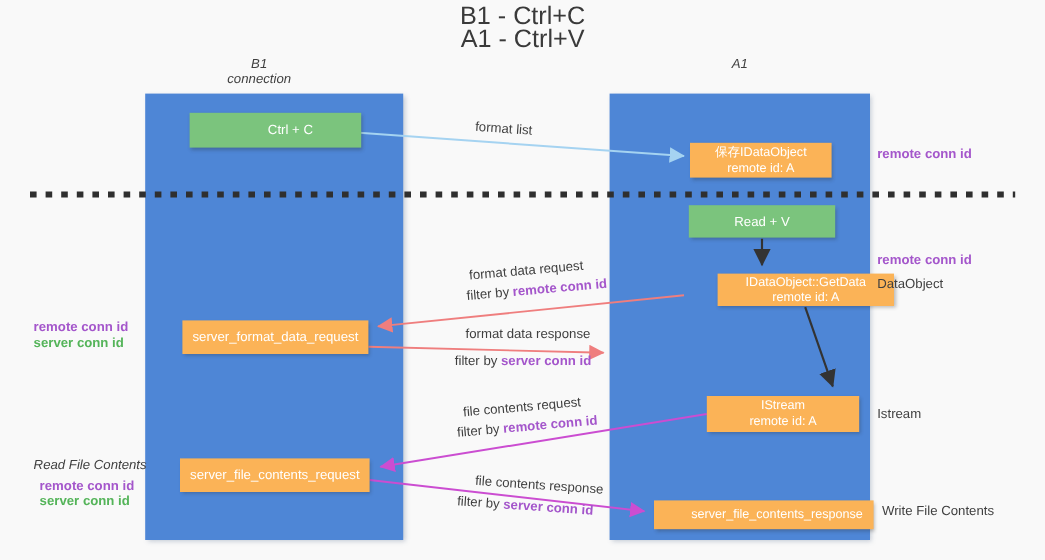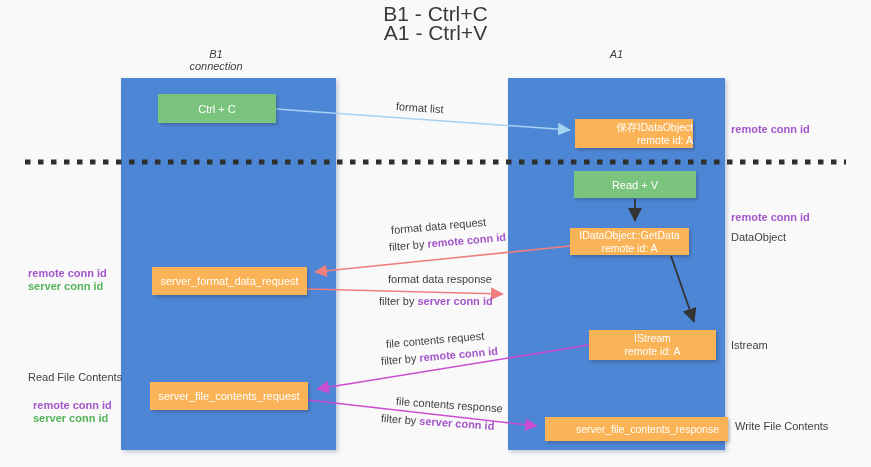--- a/index.html
+++ b/index.html
@@ -81,34 +81,34 @@
 
     <line x1="307" y1="289" x2="503" y2="294" stroke="#EF7E7E" stroke-width="1.6" marker-end="url(#mRed)"></line>
 
     <line x1="671" y1="256" x2="694" y2="322" stroke="#333333" stroke-width="1.8" marker-end="url(#mBlack)"></line>
 
     <line x1="589" y1="345" x2="317" y2="389" stroke="#CB4DD1" stroke-width="1.6" marker-end="url(#mMag)"></line>
 
     <line x1="308" y1="400" x2="537" y2="426" stroke="#CB4DD1" stroke-width="1.6" marker-end="url(#mMag)"></line>
   </svg>
 
-  <div class="box green one-line" style="left:158px;top:94px;width:118px;height:29px;">
+  <div class="box green one-line" style="left:158px;top:94px;width:118px;height:29px;padding-left:25px;">
     <span>Ctrl + C</span>
   </div>
 
-  <div class="box orange two-line" style="left:575px;top:119px;width:118px;height:29px;align-items:flex-end;">
+  <div class="box orange two-line" style="left:575px;top:119px;width:118px;height:29px;">
     <span>保存IDataObject</span>
     <span>remote id: A</span>
   </div>
 
   <div class="box green one-line" style="left:574px;top:171px;width:122px;height:27px;">
     <span>Read + V</span>
   </div>
 
-  <div class="box orange two-line" style="left:570px;top:228px;width:119px;height:27px;">
+  <div class="box orange two-line" style="left:598px;top:228px;width:147px;height:27px;">
     <span>IDataObject::GetData</span>
     <span>remote id: A</span>
   </div>
 
   <div class="box orange one-line" style="left:152px;top:267px;width:155px;height:28px;">
     <span>server_format_data_request</span>
   </div>
 
 
   <div class="box orange two-line" style="left:589px;top:330px;width:127px;height:30px;">
@@ -147,17 +147,17 @@
   </div>
 
   <div class="slabel purple" style="left:731px;top:123px;">remote conn id</div>
   <div class="slabel purple" style="left:731px;top:211px;">remote conn id</div>
   <div class="slabel" style="left:731px;top:231px;">DataObject</div>
   <div class="slabel" style="left:731px;top:339px;">Istream</div>
   <div class="slabel" style="left:735px;top:420px;">Write File Contents</div>
 
   <div class="slabel purple" style="left:28px;top:267px;">remote conn id</div>
   <div class="slabel greent" style="left:28px;top:280px;">server conn id</div>
-  <div class="slabel" style="left:28px;top:371px;">Read File Contents</div>
+  <div class="slabel" style="left:28px;top:382px;font-style:italic;">Read File Contents</div>
   <div class="slabel purple" style="left:33px;top:399px;">remote conn id</div>
   <div class="slabel greent" style="left:33px;top:412px;">server conn id</div>
 
 </div>
 
 </body></html>

